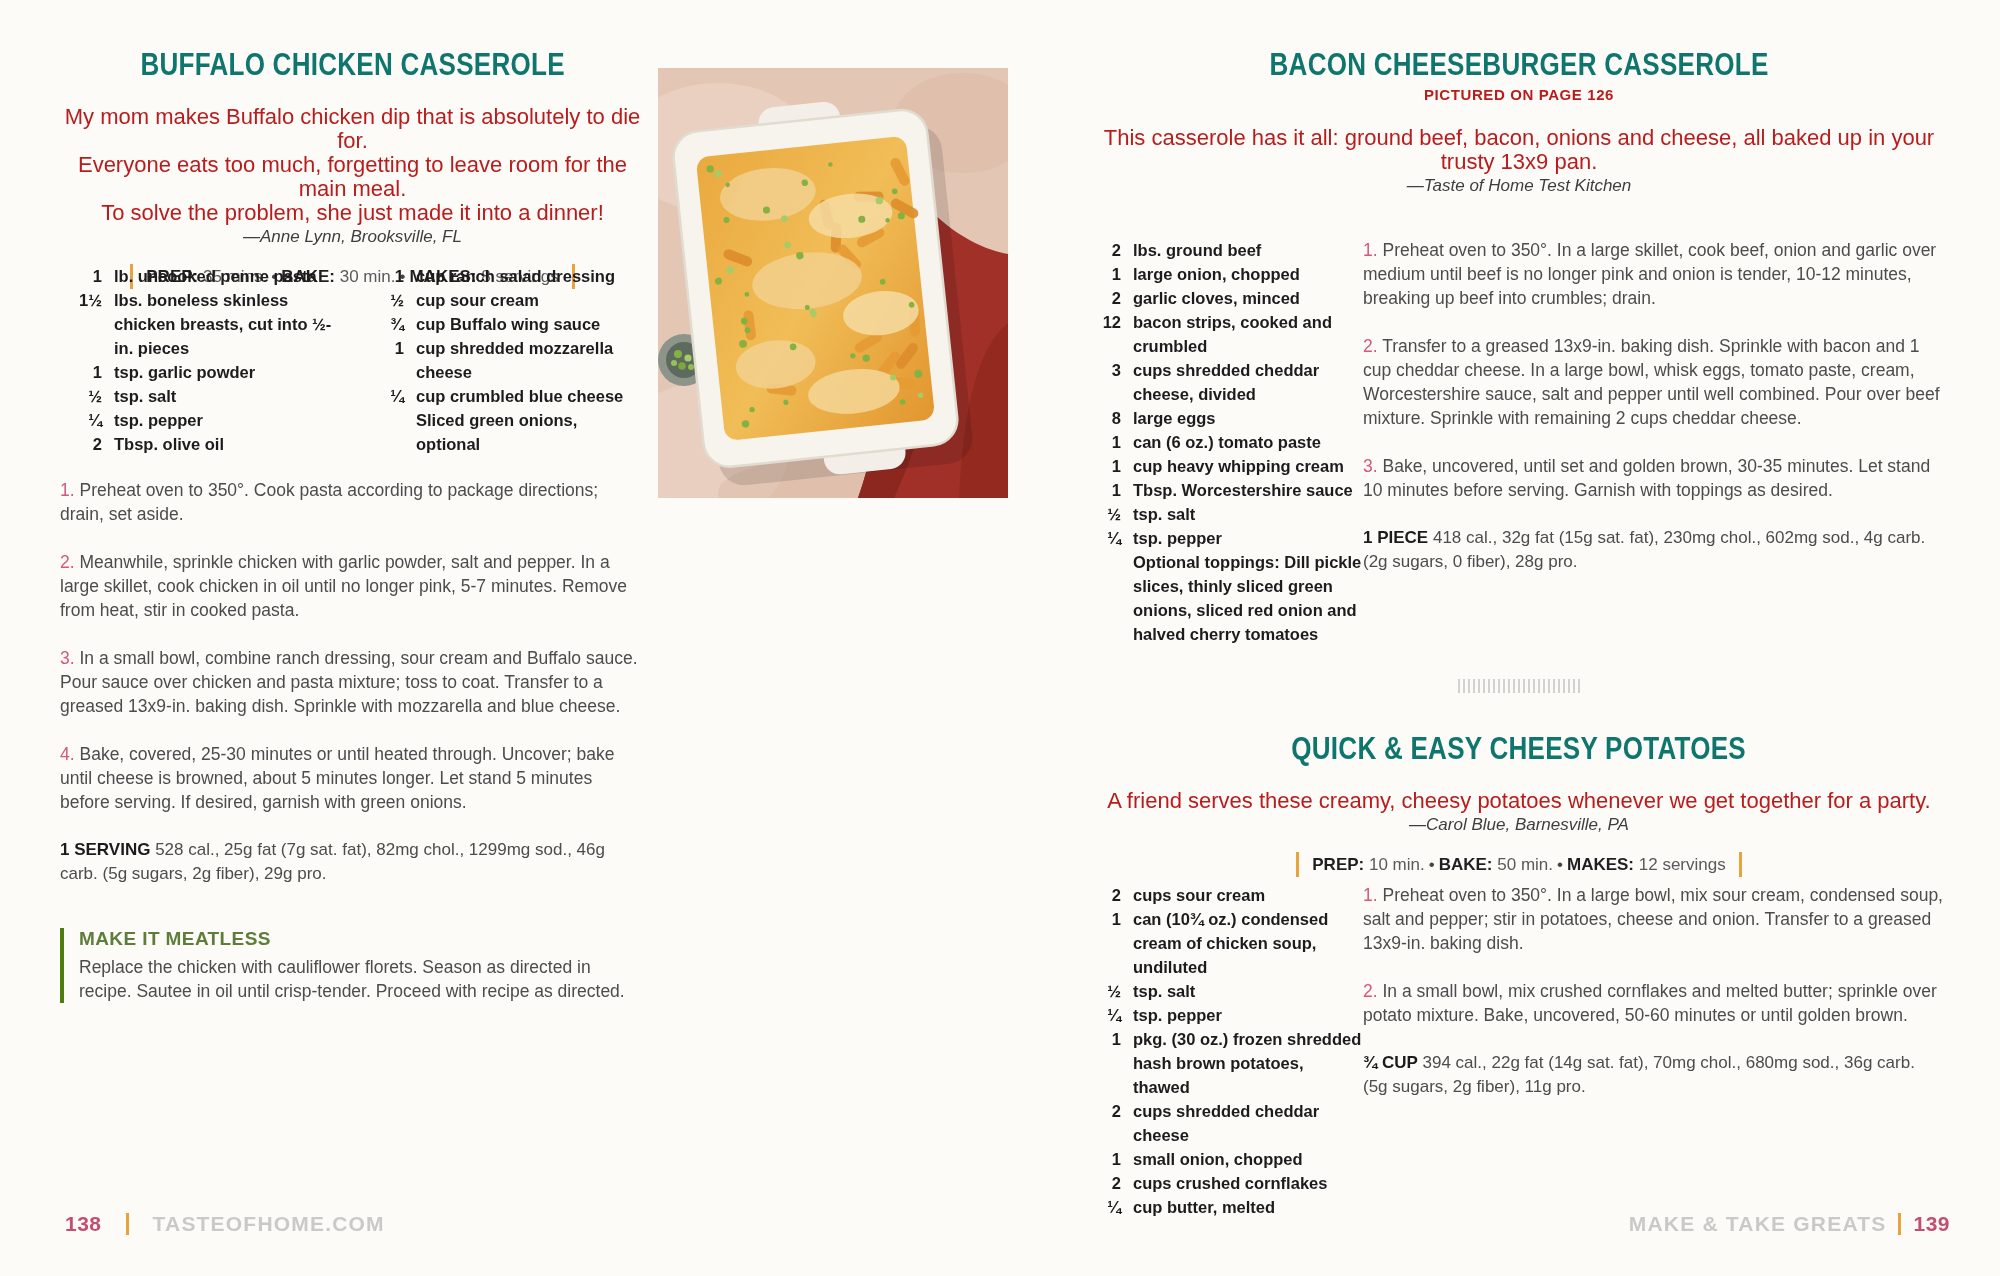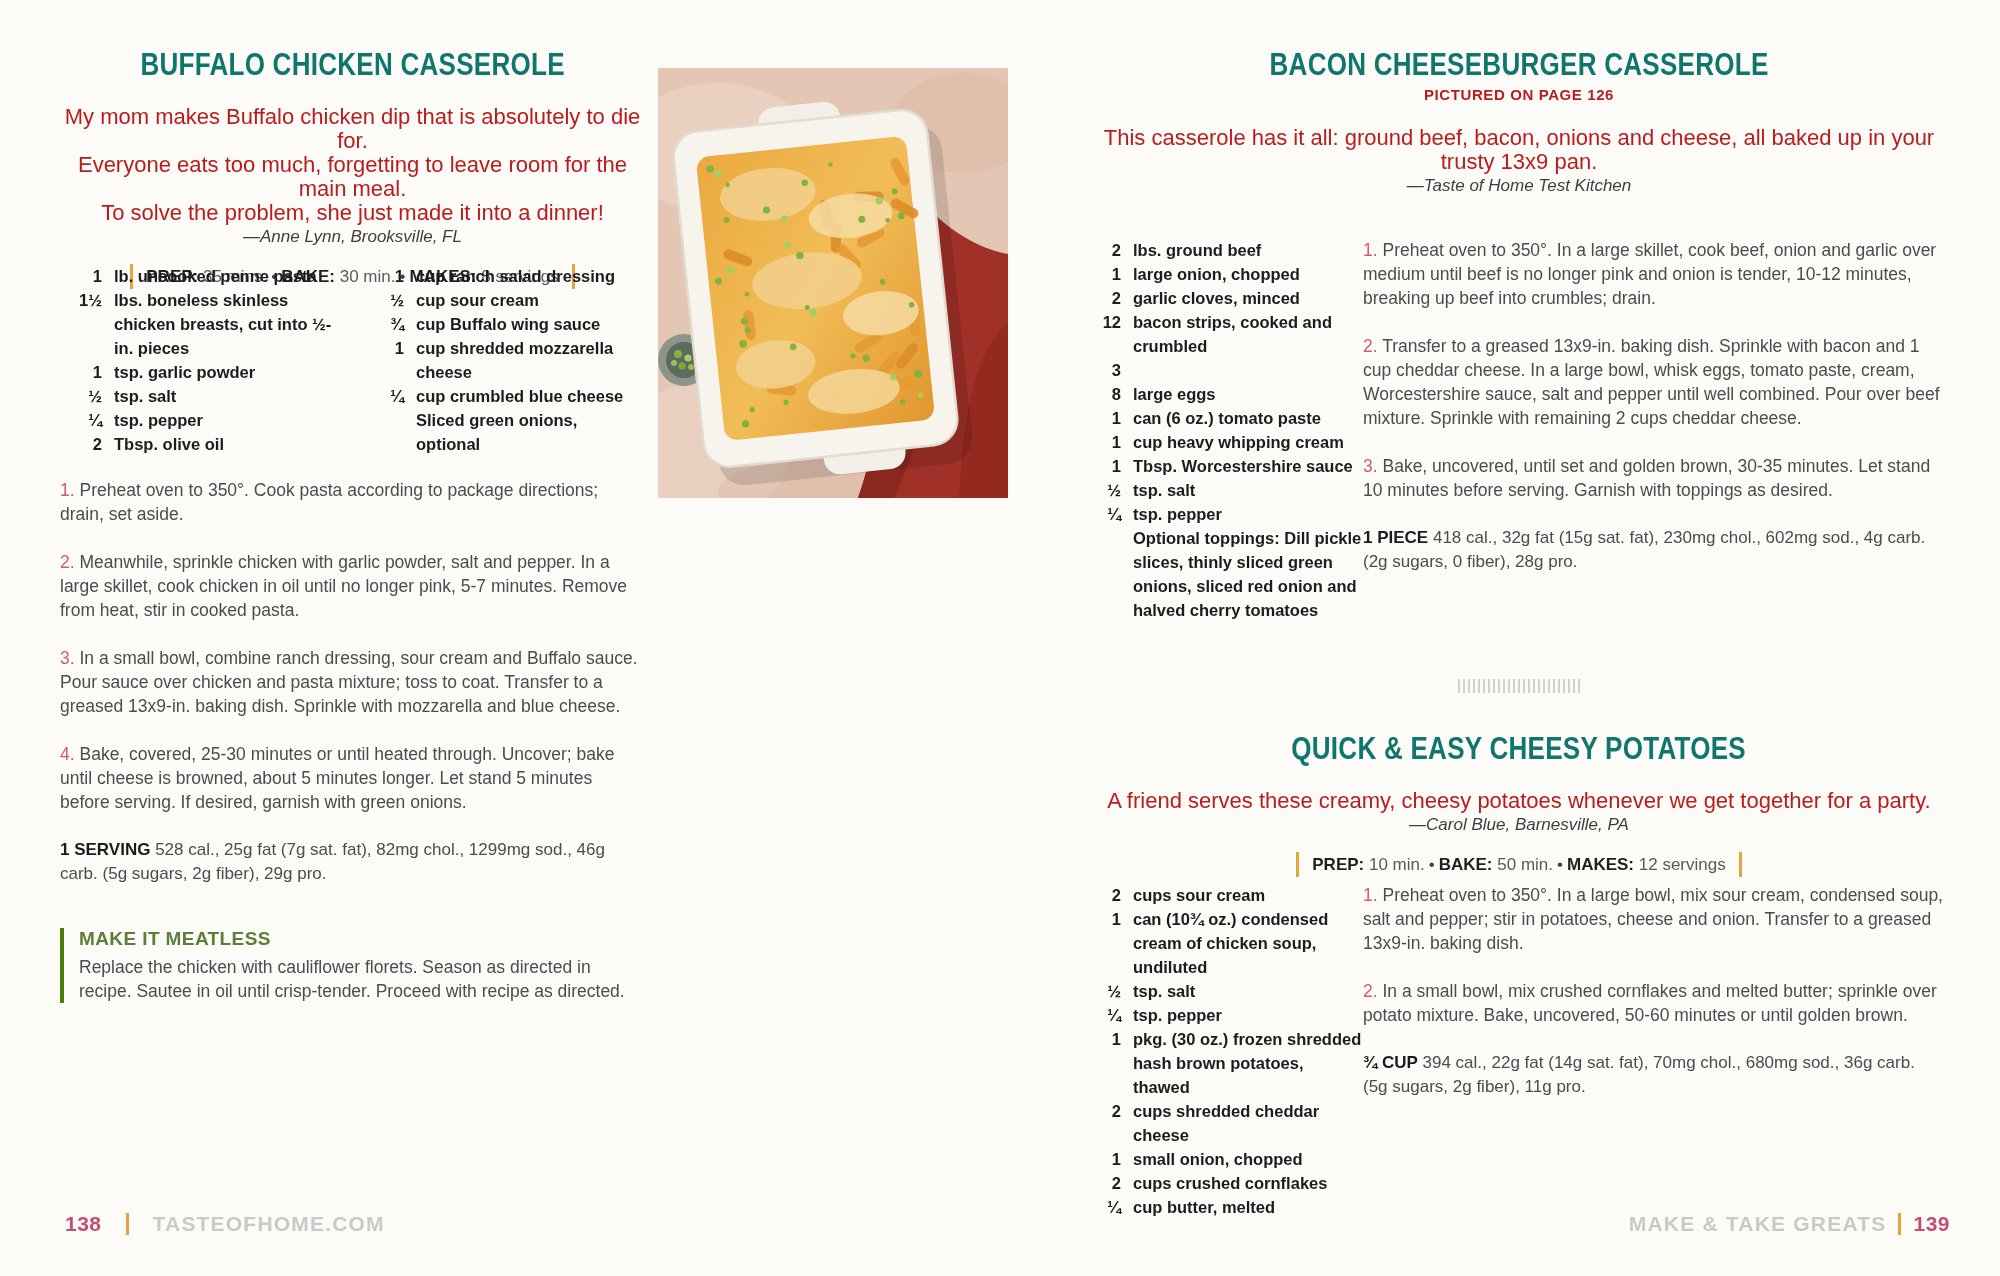--- a/index.html
+++ b/index.html
@@ -284,20 +284,21 @@
         <div class="ing-row">
           <span class="ing-qty">2</span>
           <span class="ing-text">garlic cloves, minced</span>
         </div>
         <div class="ing-row">
           <span class="ing-qty">12</span>
           <span class="ing-text">bacon strips, cooked and crumbled</span>
         </div>
         <div class="ing-row">
           <span class="ing-qty">3</span>
+          <span class="ing-text">cups shredded cheddar cheese, divided</span>
         </div>
         <div class="ing-row">
           <span class="ing-qty">8</span>
           <span class="ing-text">large eggs</span>
         </div>
         <div class="ing-row">
           <span class="ing-qty">1</span>
           <span class="ing-text">can (6 oz.) tomato paste</span>
         </div>
         <div class="ing-row">

